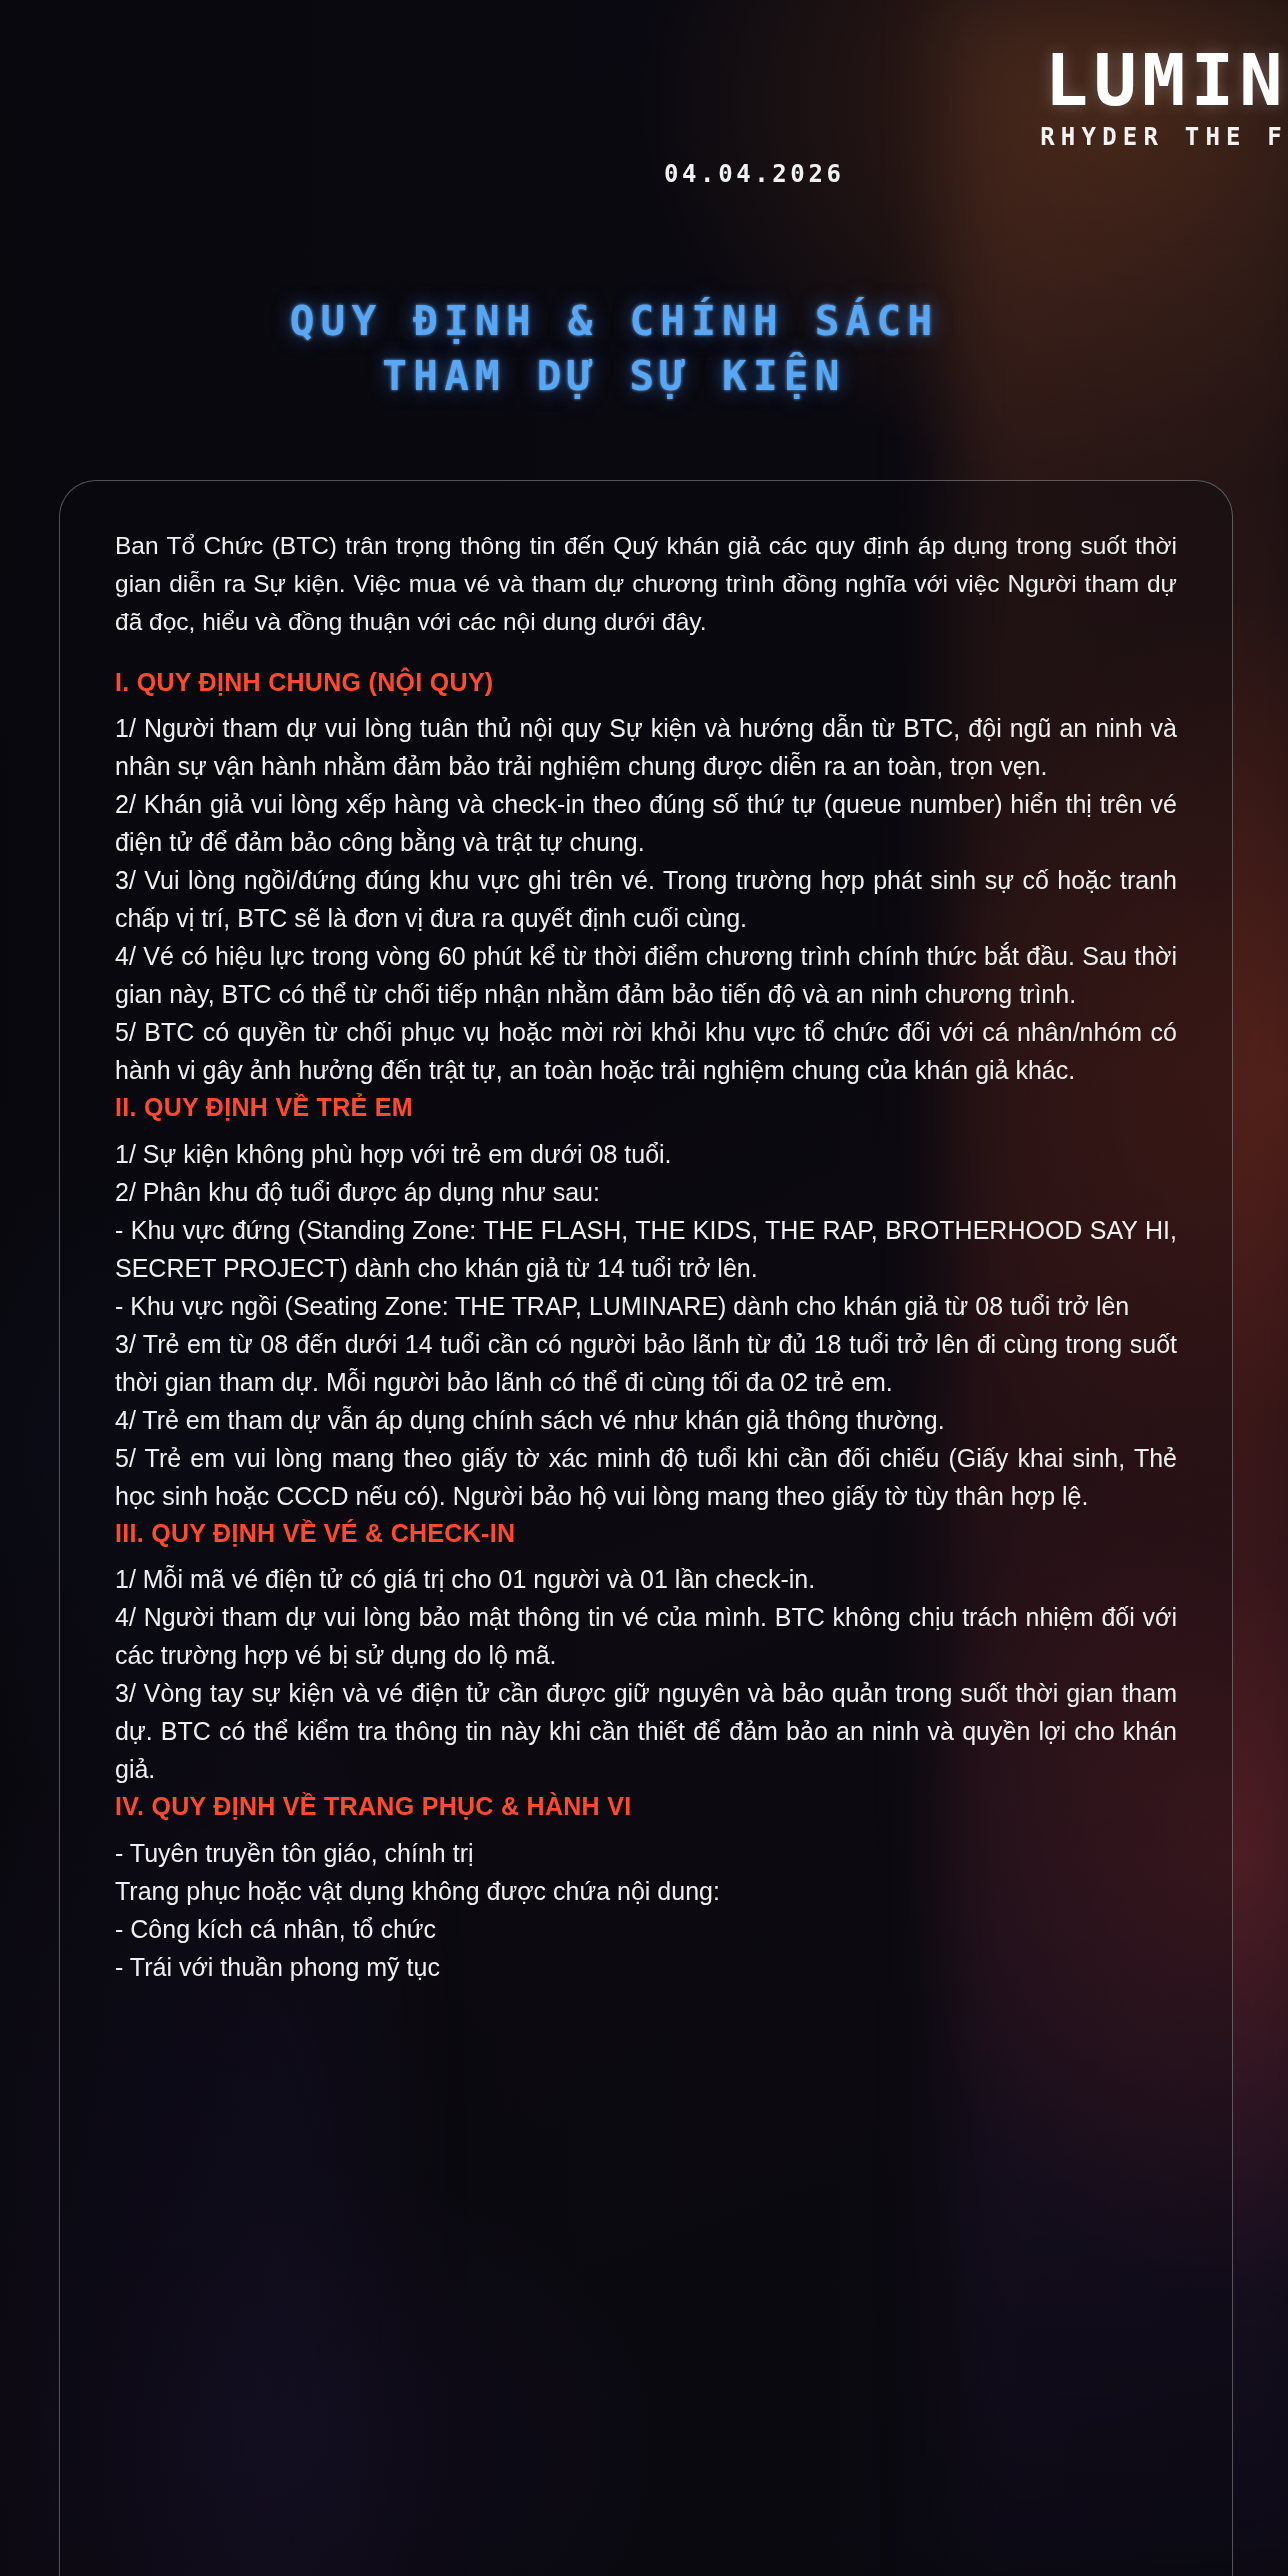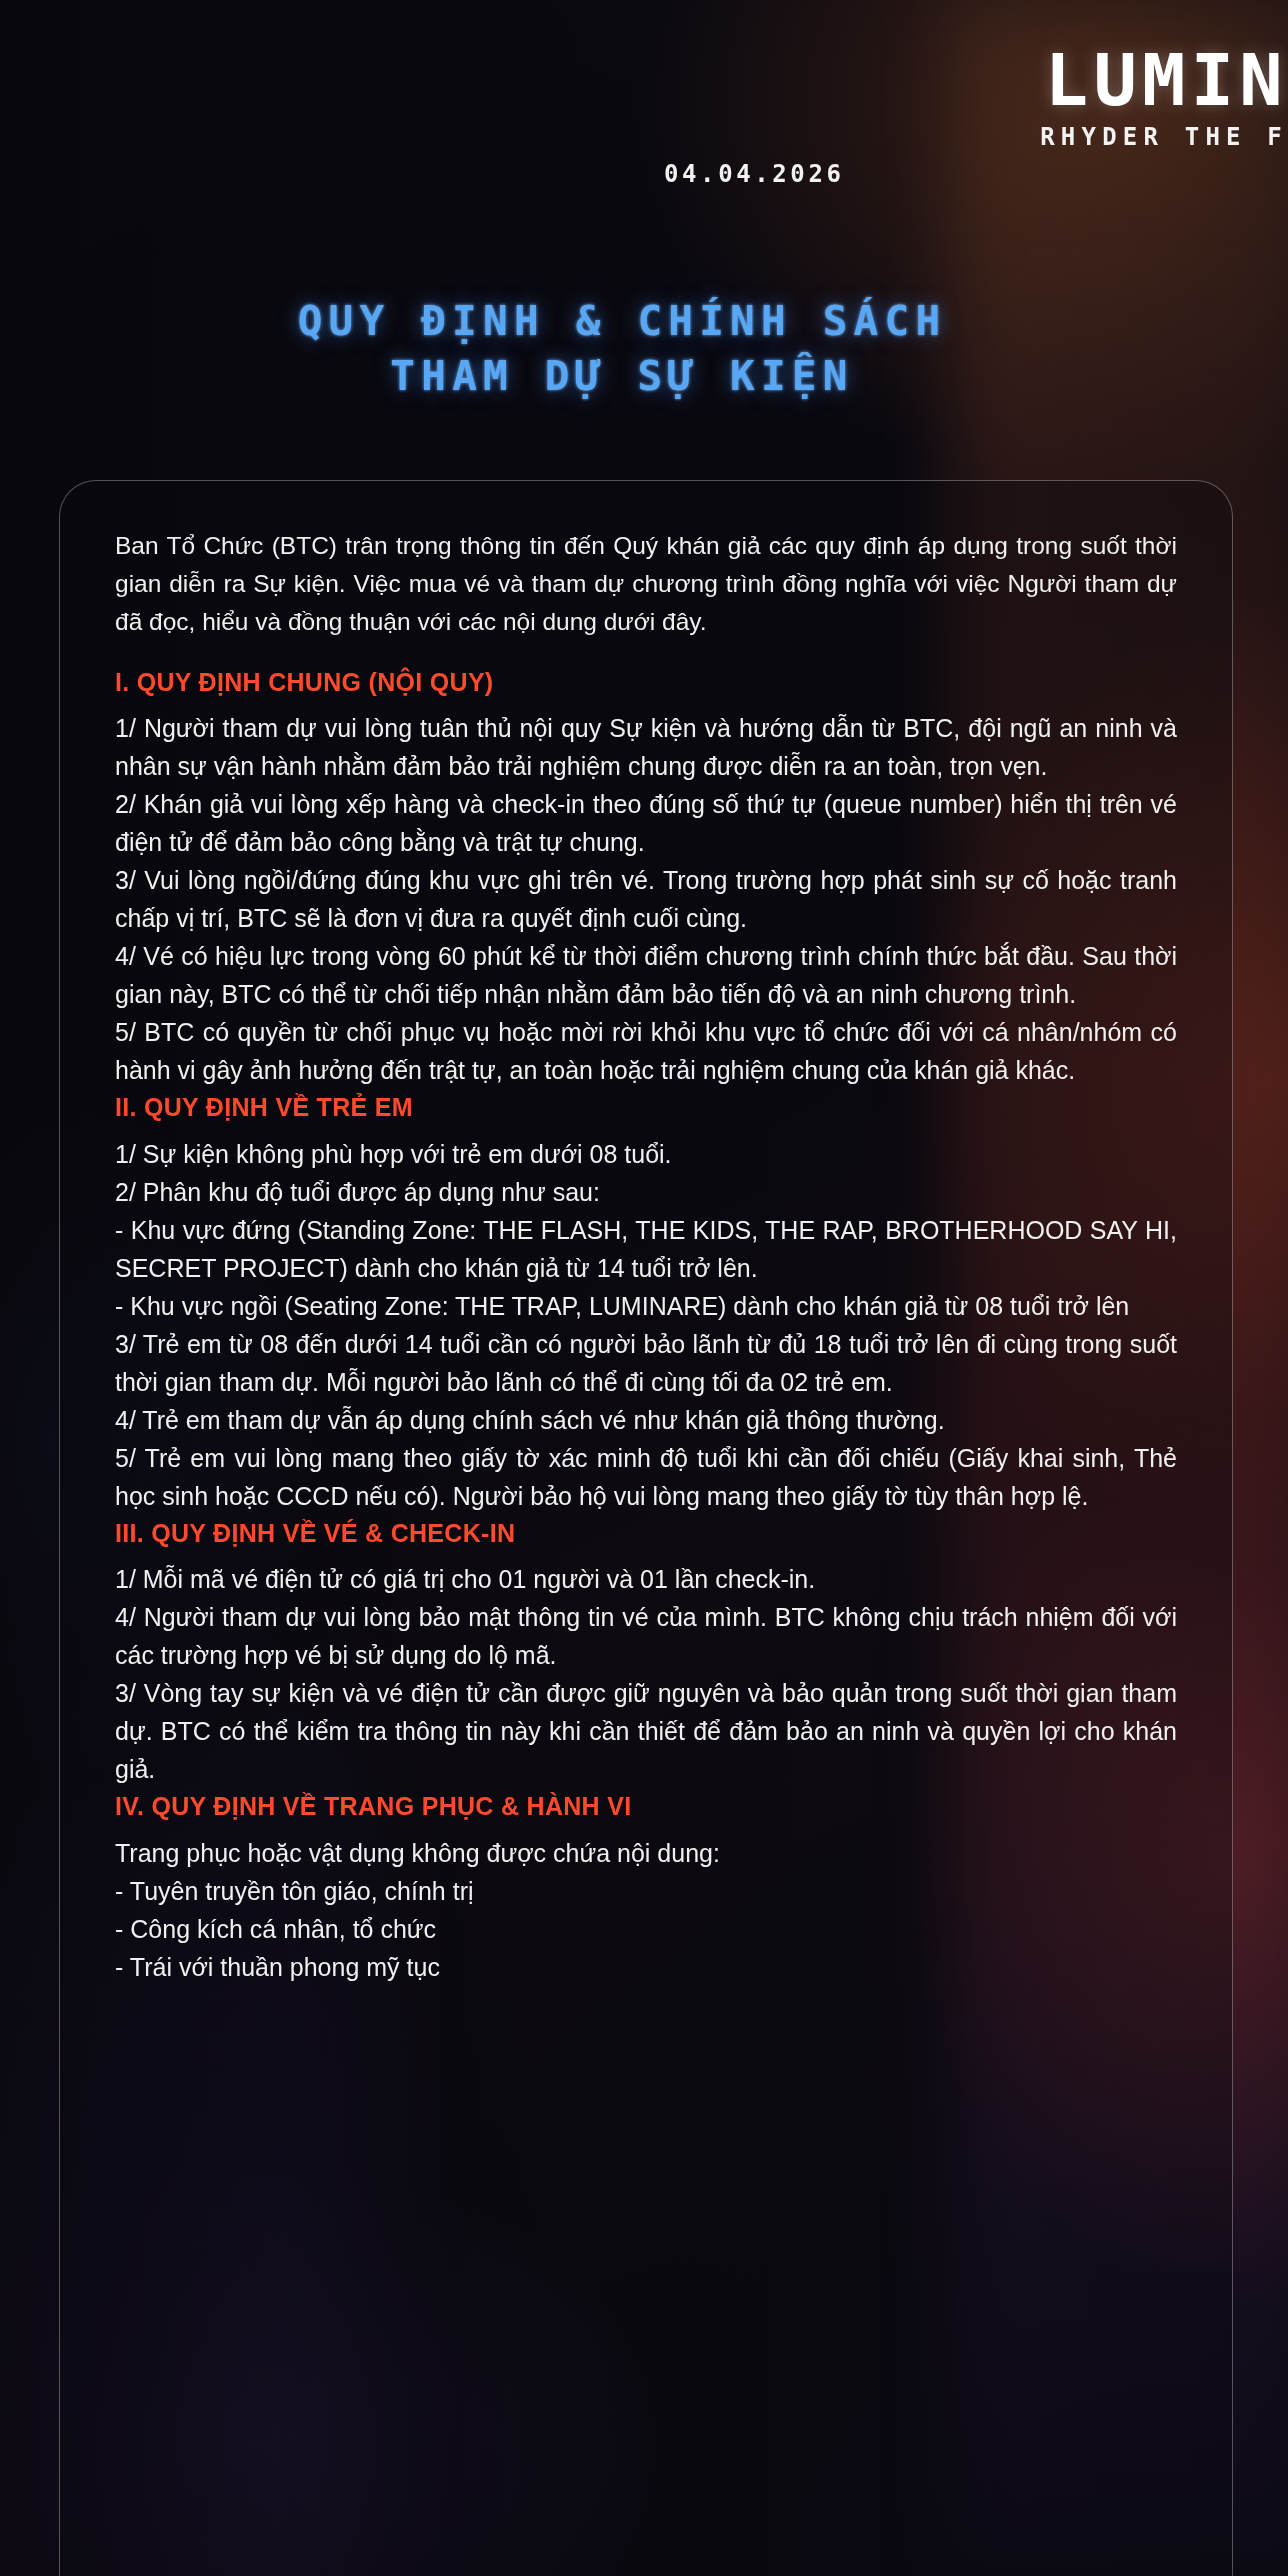--- a/index.html
+++ b/index.html
@@ -93,21 +93,20 @@
     padding-left: 105px;
   }
 
   
   .title-wrap {
     position: absolute;
     top: 294px;
     left: 0;
     width: 1228px;
     text-align: center;
-    padding-left: 8px;
   }
   .title-line {
     font-family: "DejaVu Sans Mono", monospace;
     font-weight: bold;
     font-size: 41px;
     letter-spacing: 6.2px;
     color: #57a7f5;
     line-height: 1.35;
     text-shadow: 0 0 19.6px rgba(60,140,250,0.55), 0 0 3.6px rgba(150,200,255,0.8);
   }
@@ -195,19 +194,19 @@
 
   <div>
     <div class="sec-head">III. QUY ĐỊNH VỀ VÉ &amp; CHECK-IN</div>
     <p class="para plain">1/ Mỗi mã vé điện tử có giá trị cho 01 người và 01 lần check-in.</p>
     <p class="para">4/ Người tham dự vui lòng bảo mật thông tin vé của mình. BTC không chịu trách nhiệm đối với các trường hợp vé bị sử dụng do lộ mã.</p>
     <p class="para">3/ Vòng tay sự kiện và vé điện tử cần được giữ nguyên và bảo quản trong suốt thời gian tham dự. BTC có thể kiểm tra thông tin này khi cần thiết để đảm bảo an ninh và quyền lợi cho khán giả.</p>
   </div>
 
   <div>
     <div class="sec-head">IV. QUY ĐỊNH VỀ TRANG PHỤC &amp; HÀNH VI</div>
+    <p class="para plain">- Tuyên truyền tôn giáo, chính trị</p>
     <p class="para plain">Trang phục hoặc vật dụng không được chứa nội dung:</p>
-    <p class="para plain">- Tuyên truyền tôn giáo, chính trị</p>
     <p class="para plain">- Công kích cá nhân, tổ chức</p>
     <p class="para plain">- Trái với thuần phong mỹ tục</p>
   </div>
 </div>
 
 
 </body></html>

